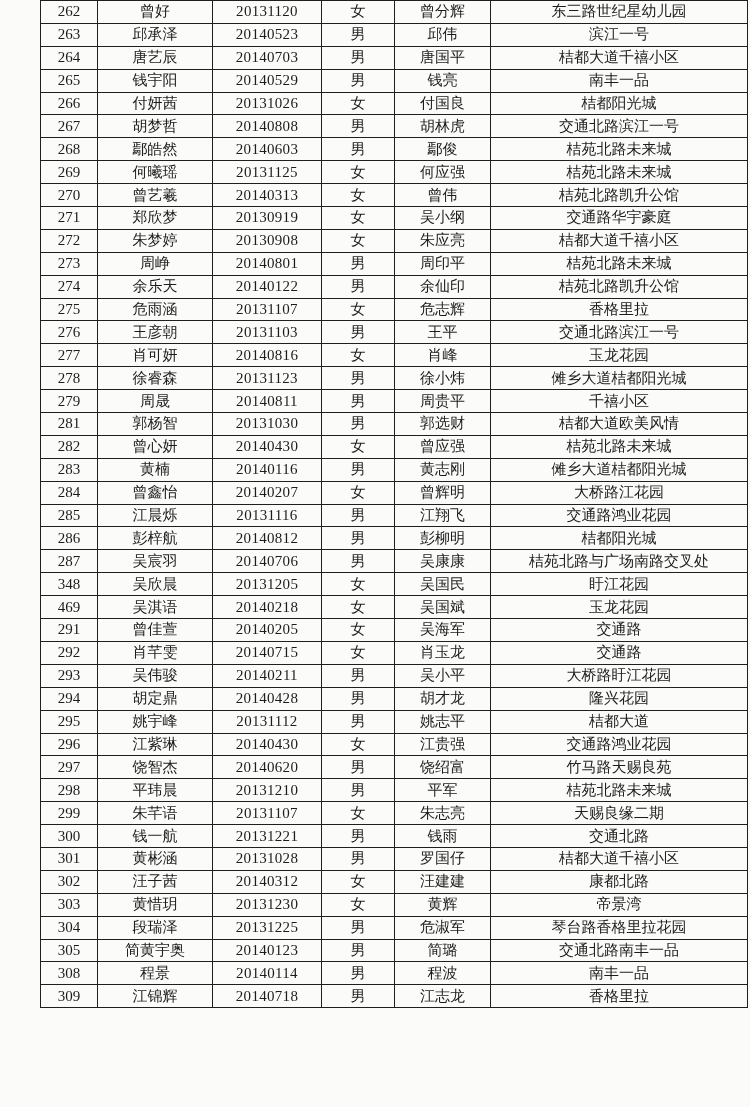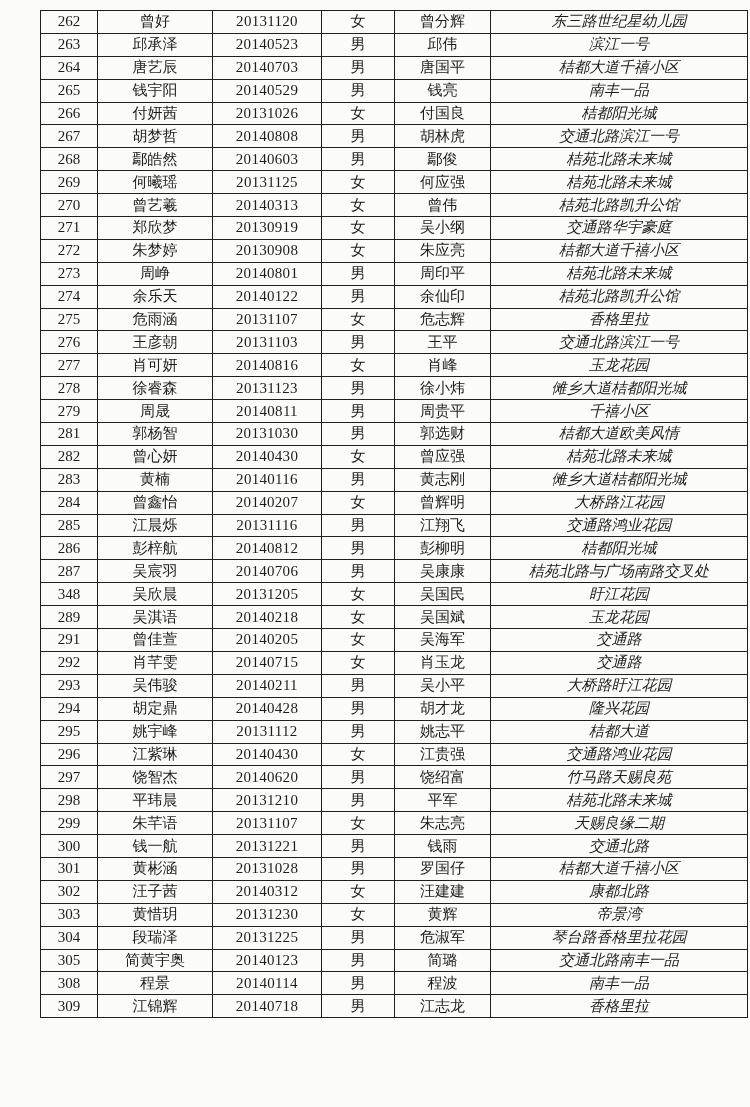--- a/index.html
+++ b/index.html
@@ -16,21 +16,21 @@
   }
   .page {
     position: relative;
     width: 750px;
     height: 1107px;
     background: #fbfbf9;
   }
   table.roster {
     position: absolute;
     left: 40px;
-    top: 10px;
+    top: 0;
     width: 701px;
     border-collapse: collapse;
     table-layout: fixed;
     background: #fbfbf9;
   }
   table.roster td {
     border: 1px solid #1f1f1f;
     text-align: center;
     vertical-align: middle;
     height: 21.9px;
@@ -39,21 +39,21 @@
     line-height: 1;
     white-space: nowrap;
     overflow: hidden;
     color: #1c1c1c;
   }
   td.col-no     { width: 56px;  font-size: 15px; }
   td.col-name   { width: 114px; }
   td.col-dob    { width: 108px; letter-spacing: 0.3px; }
   td.col-gender { width: 72px;  }
   td.col-parent { width: 95px;  }
-  td.col-addr   { width: 256px; font-style: italic; }
+  td.col-addr   { width: 256px; }
 </style>
 </head>
 <body>
 
 <div class="page">
   <table class="roster">
     <tbody id="roster-body">
         <tr>
           <td class="col-no">262</td>
           <td class="col-name">曾好</td>
@@ -256,21 +256,21 @@
         </tr>
         <tr>
           <td class="col-no">348</td>
           <td class="col-name">吴欣晨</td>
           <td class="col-dob">20131205</td>
           <td class="col-gender">女</td>
           <td class="col-parent">吴国民</td>
           <td class="col-addr">盱江花园</td>
         </tr>
         <tr>
-          <td class="col-no">289</td>
+          <td class="col-no">469</td>
           <td class="col-name">吴淇语</td>
           <td class="col-dob">20140218</td>
           <td class="col-gender">女</td>
           <td class="col-parent">吴国斌</td>
           <td class="col-addr">玉龙花园</td>
         </tr>
         <tr>
           <td class="col-no">291</td>
           <td class="col-name">曾佳萱</td>
           <td class="col-dob">20140205</td>

